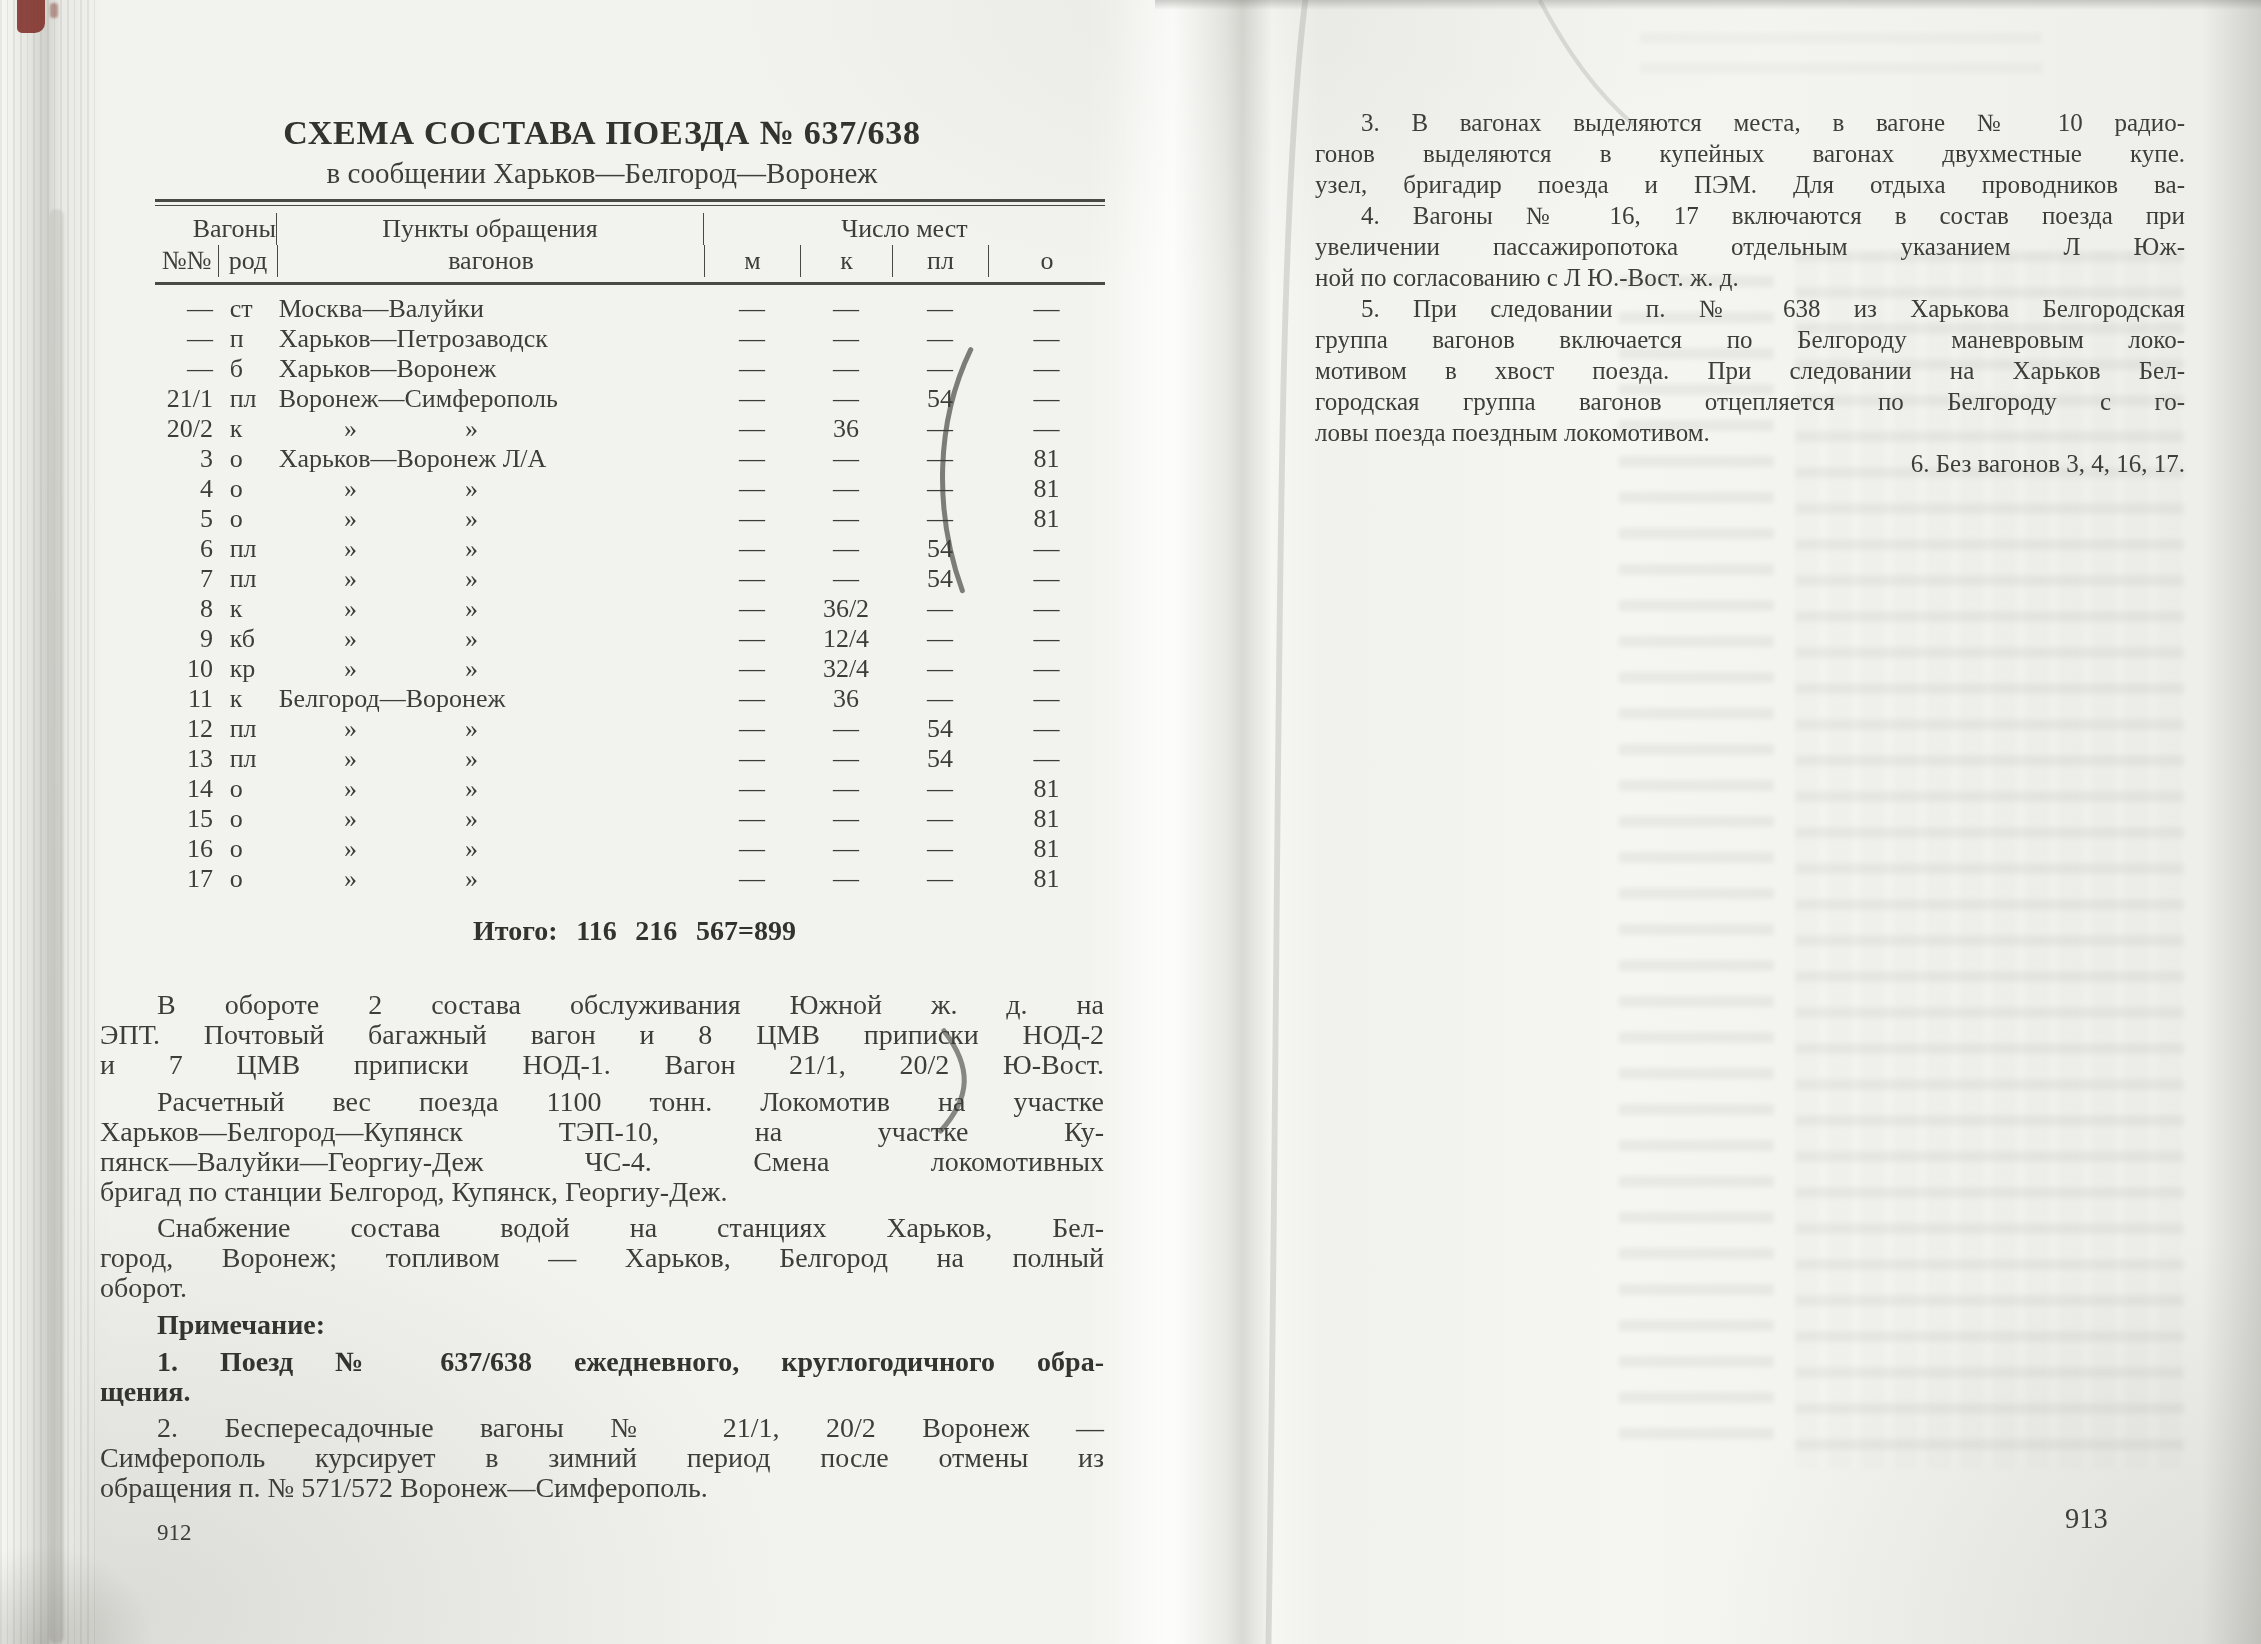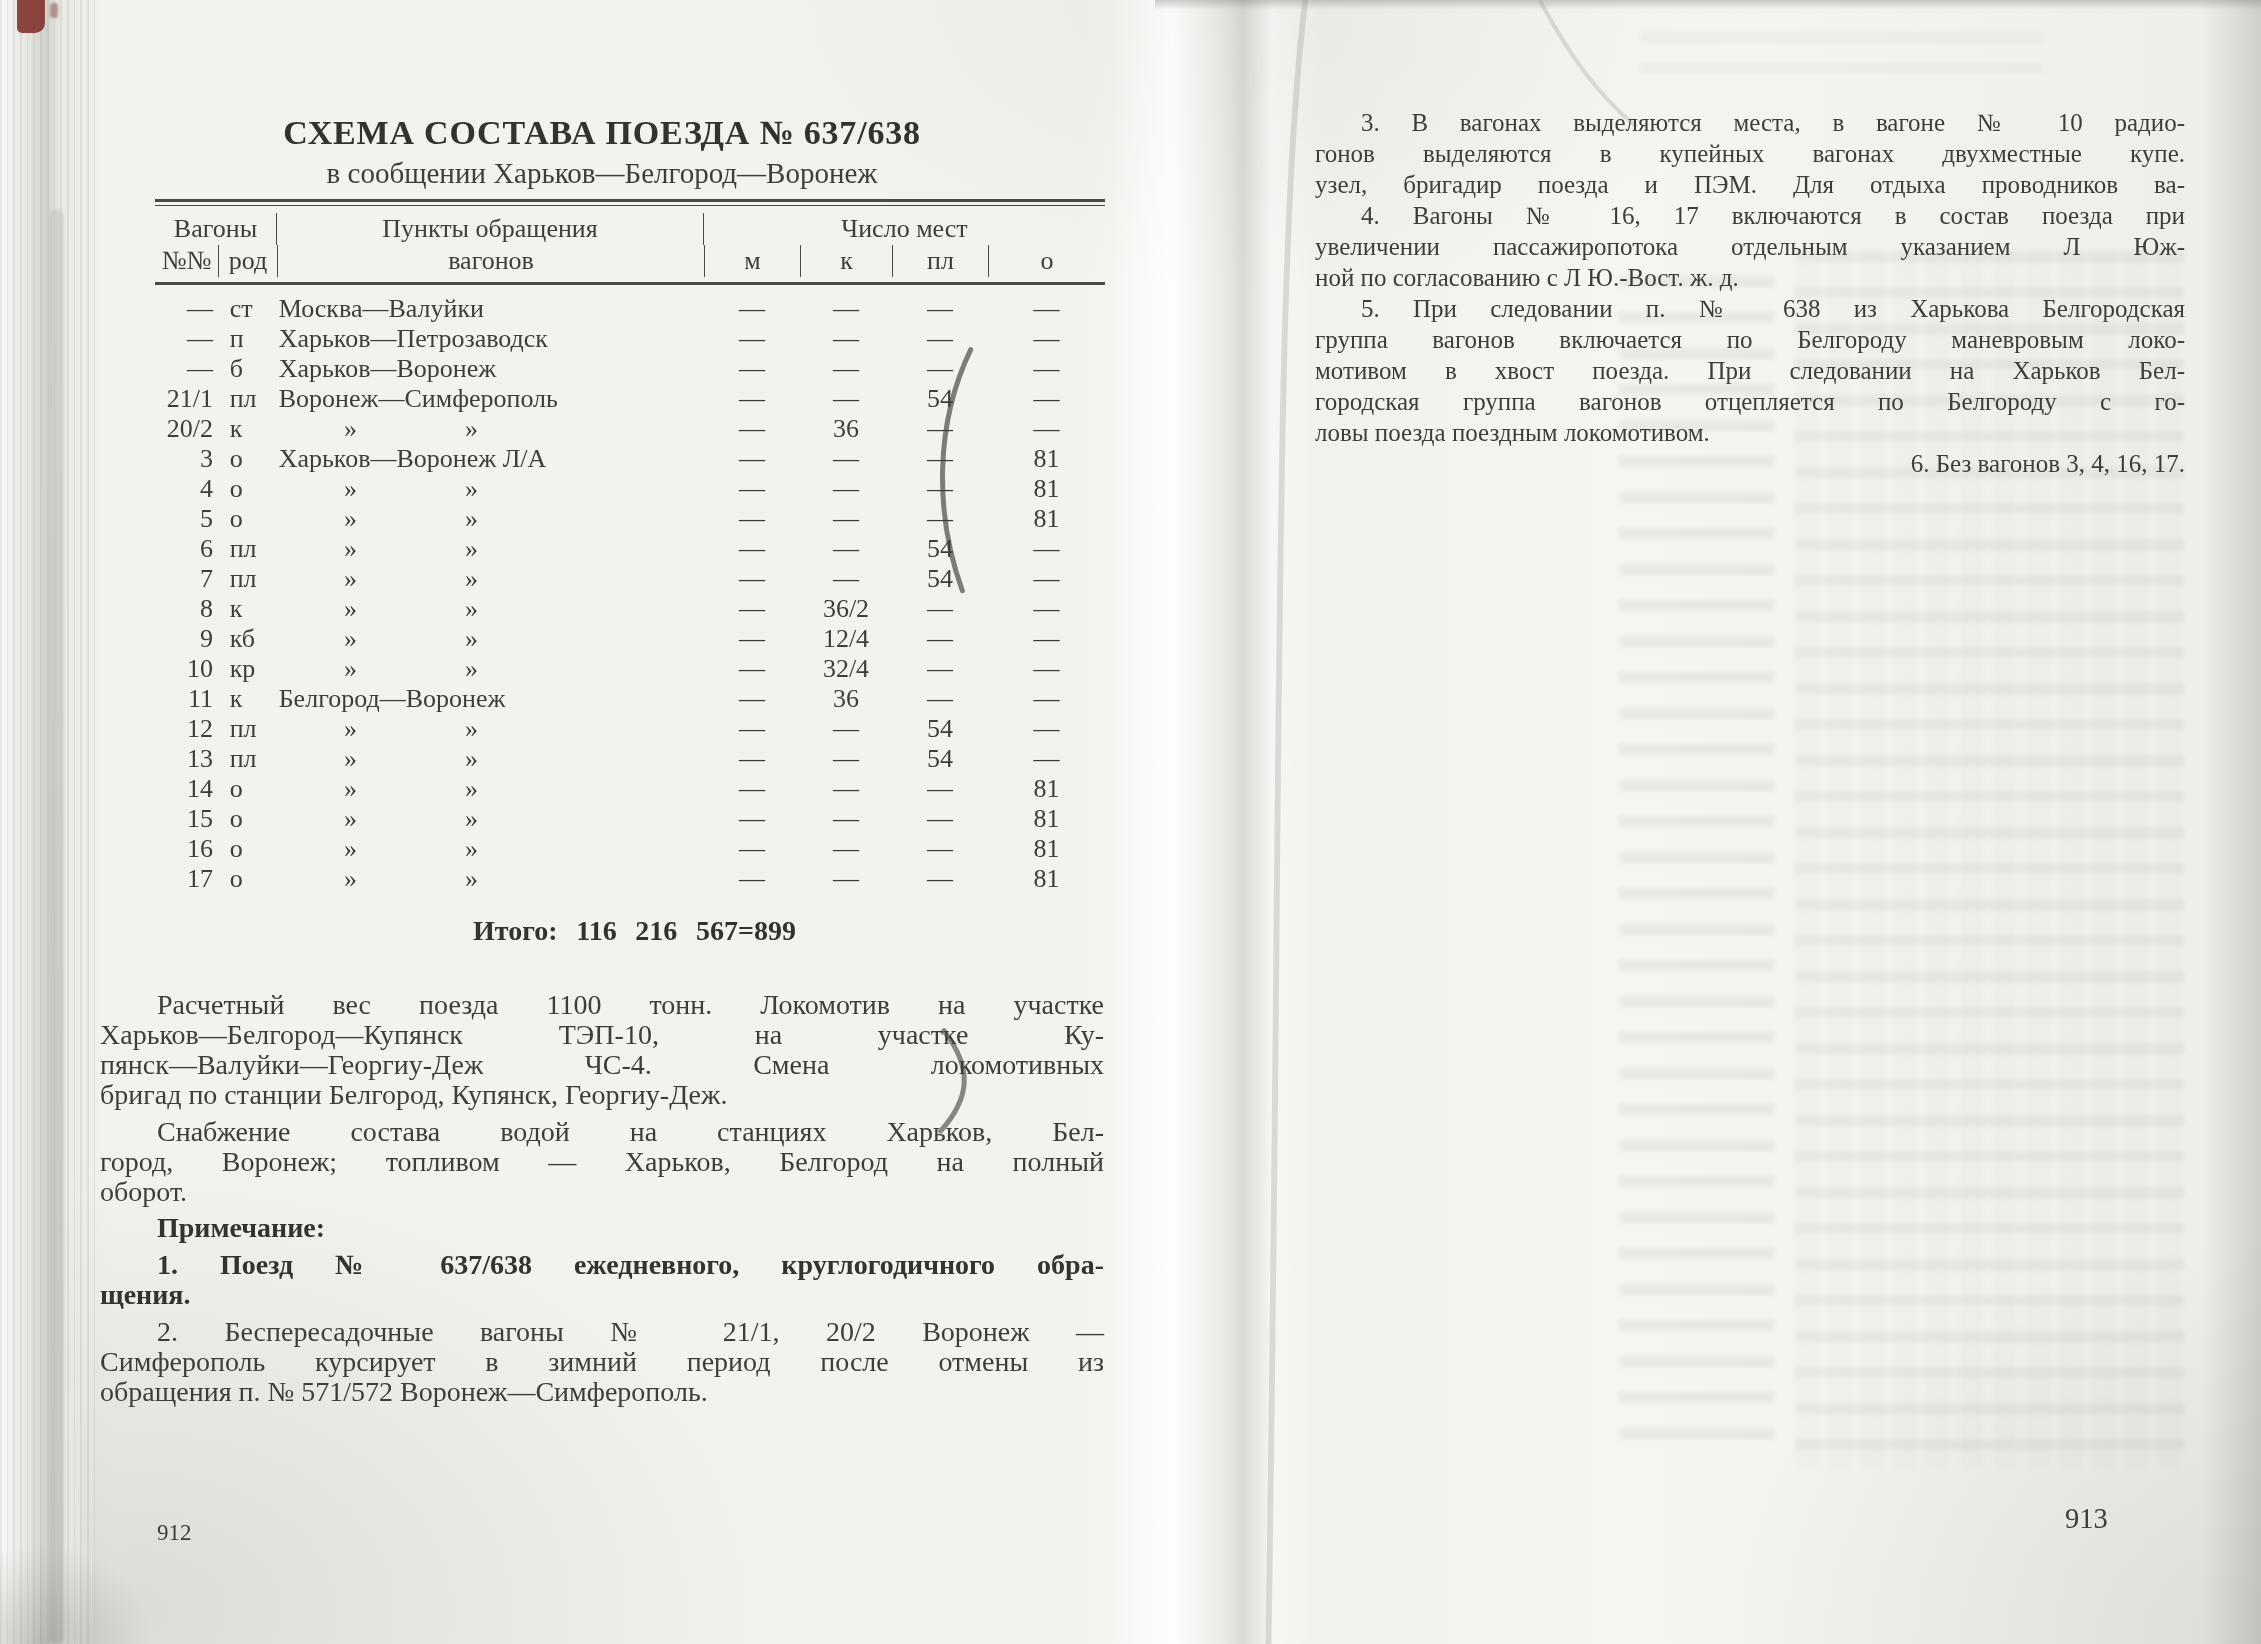--- a/index.html
+++ b/index.html
@@ -45,21 +45,21 @@
     font-weight:bold;font-size:34px;letter-spacing:0.8px;color:#33332e;}
   .lp-subtitle{position:absolute;left:100px;top:157px;width:1004px;text-align:center;font-size:29px;}
   .wtable{position:absolute;left:155px;top:199px;width:950px;font-size:26px;}
   .rule-a{height:3.3px;background:#4a4a44;}
   .rule-b{height:1.7px;background:#4a4a44;margin-top:2.5px;}
   .rule-mid{height:2.5px;background:#4a4a44;}
   .thead{padding:6.7px 0 5px;}
   .h-row{display:flex;line-height:32px;}
   .hc{text-align:center;box-sizing:border-box;}
   .bl{border-left:1.7px solid #4a4a44;}
-  .w-wagons{width:121px;}
+  .w-wagons{width:121px;text-align:right;}
   .w-routehead{width:427px;}
   .w-seats{width:402px;}
   .w-no{width:63px;}
   .w-rod{width:59px;}
   .w-m{width:96px;}
   .w-k{width:92px;}
   .w-pl{width:96px;}
   .w-o{width:117px;}
   .tbody{padding-top:10px;}
   .trow{display:flex;height:30px;line-height:28.5px;}
@@ -359,20 +359,25 @@
             <div class="tc c-o">81</div>
           </div>
         </div>
     </div>
 
     <div class="total">Итого: 116 216 567=899</div>
 
     <div class="lp-text">
       <div>
           <div class="para">
+            <div class="pline first j">В обороте 2 состава обслуживания Южной ж. д. на</div>
+            <div class="pline j">ЭПТ. Почтовый багажный вагон и 8 ЦМВ приписки НОД-2</div>
+            <div class="pline j">и 7 ЦМВ приписки НОД-1. Вагон 21/1, 20/2 Ю-Вост.</div>
+          </div>
+          <div class="para">
             <div class="pline first j">Расчетный вес поезда 1100 тонн. Локомотив на участке</div>
             <div class="pline j">Харьков—Белгород—Купянск ТЭП-10, на участке Ку-</div>
             <div class="pline j">пянск—Валуйки—Георгиу-Деж ЧС-4. Смена локомотивных</div>
             <div class="pline">бригад по станции Белгород, Купянск, Георгиу-Деж.</div>
           </div>
           <div class="para">
             <div class="pline first j">Снабжение состава водой на станциях Харьков, Бел-</div>
             <div class="pline j">город, Воронеж; топливом — Харьков, Белгород на полный</div>
             <div class="pline">оборот.</div>
           </div>

